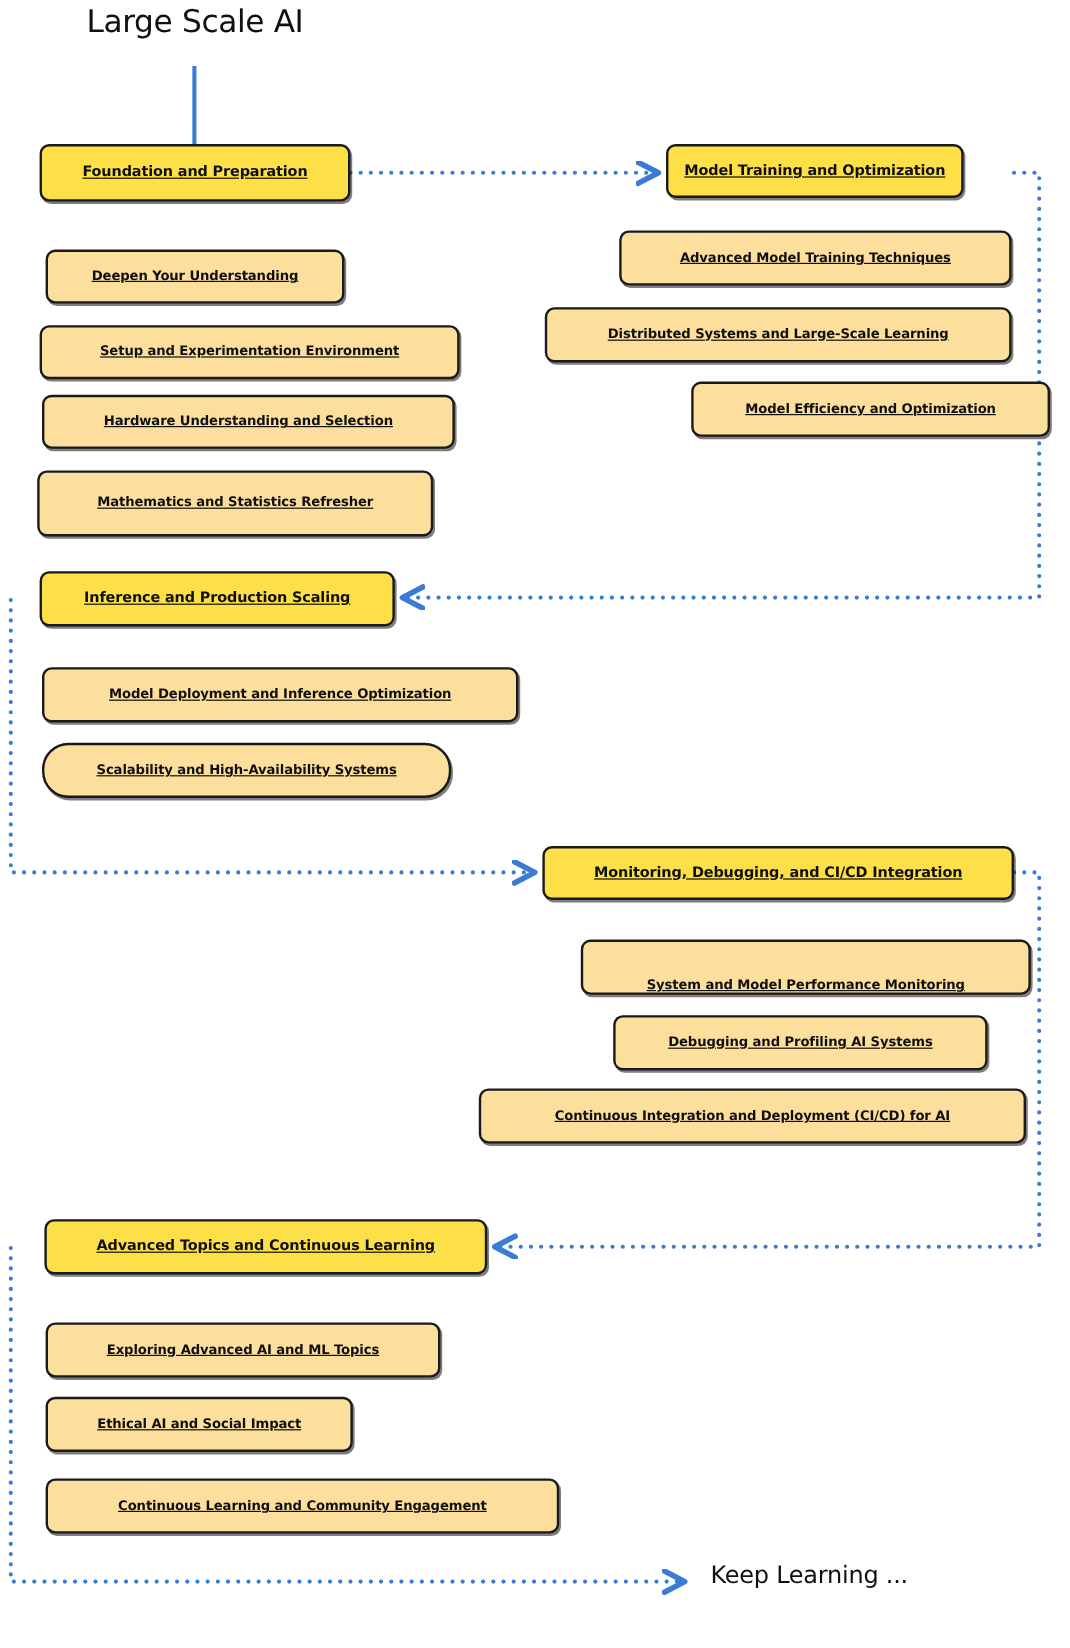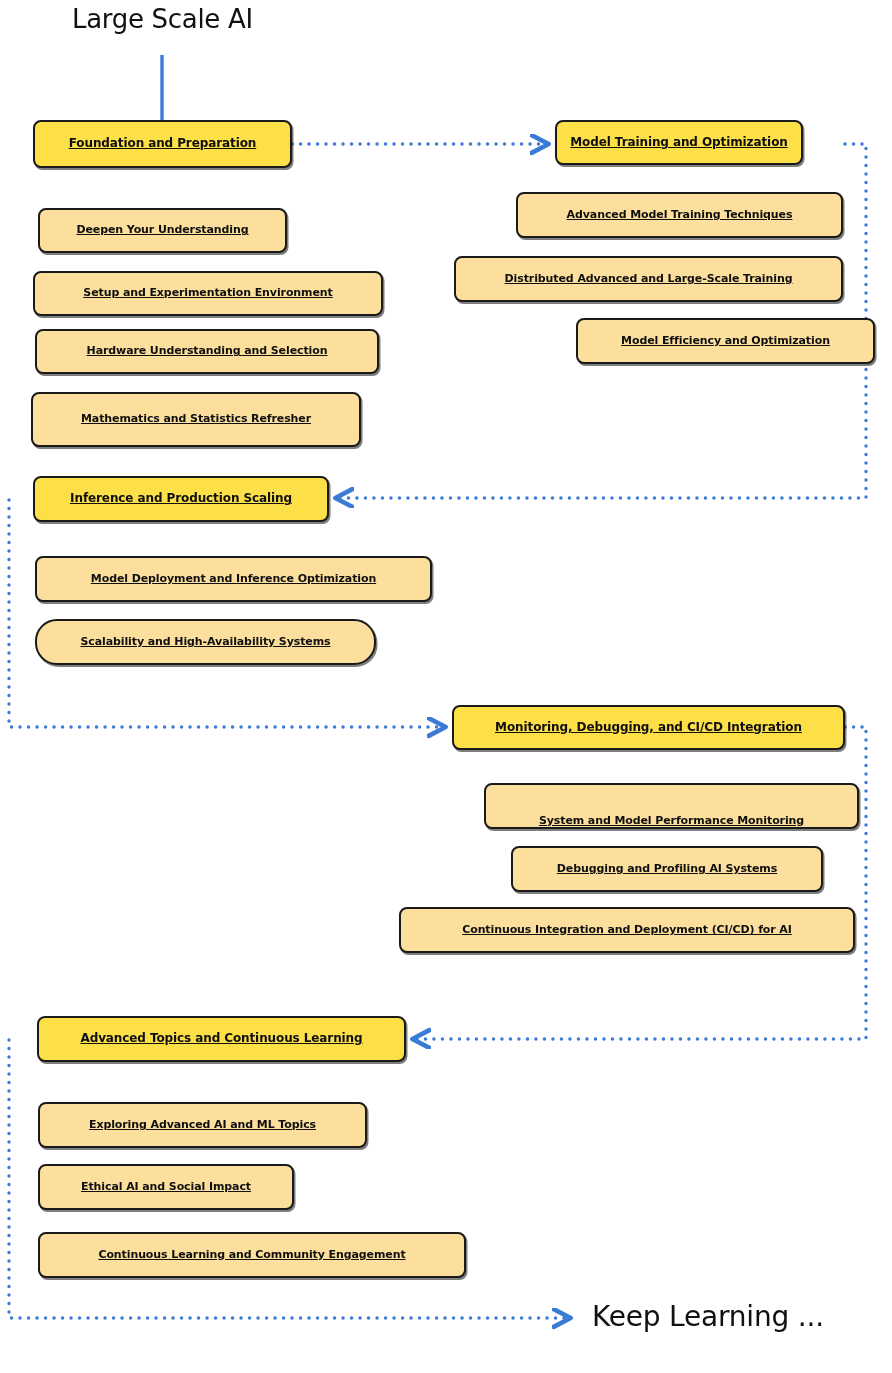--- a/index.html
+++ b/index.html
@@ -55,21 +55,21 @@
   .title {
     position: absolute;
     font-size: 26px;
     font-weight: 500;
     color: #111111;
     letter-spacing: -0.3px;
     white-space: nowrap;
   }
   .endlabel {
     position: absolute;
-    font-size: 28px;
+    font-size: 20px;
     font-weight: 400;
     color: #111111;
     letter-spacing: -0.2px;
     white-space: nowrap;
   }
 </style>
 </head>
 <body>
 
 <div id="canvas">
@@ -108,21 +108,21 @@
       <div class="node topic" style="left: 31px; top: 392px; width: 330px; height: 55px;">
         <span>Mathematics and Statistics Refresher</span>
       </div>
       <div class="node phase" style="left: 555px; top: 120px; width: 248px; height: 45px;">
         <span>Model Training and Optimization</span>
       </div>
       <div class="node topic" style="left: 516px; top: 192px; width: 327px; height: 46px;">
         <span>Advanced Model Training Techniques</span>
       </div>
       <div class="node topic" style="left: 454px; top: 256px; width: 389px; height: 46px;">
-        <span>Distributed Advanced and Large-Scale Training</span>
+        <span>Distributed Systems and Large-Scale Learning</span>
       </div>
       <div class="node topic" style="left: 576px; top: 318px; width: 299px; height: 46px;">
         <span>Model Efficiency and Optimization</span>
       </div>
       <div class="node phase" style="left: 33px; top: 476px; width: 296px; height: 46px;">
         <span>Inference and Production Scaling</span>
       </div>
       <div class="node topic" style="left: 35px; top: 556px; width: 397px; height: 46px;">
         <span>Model Deployment and Inference Optimization</span>
       </div>

